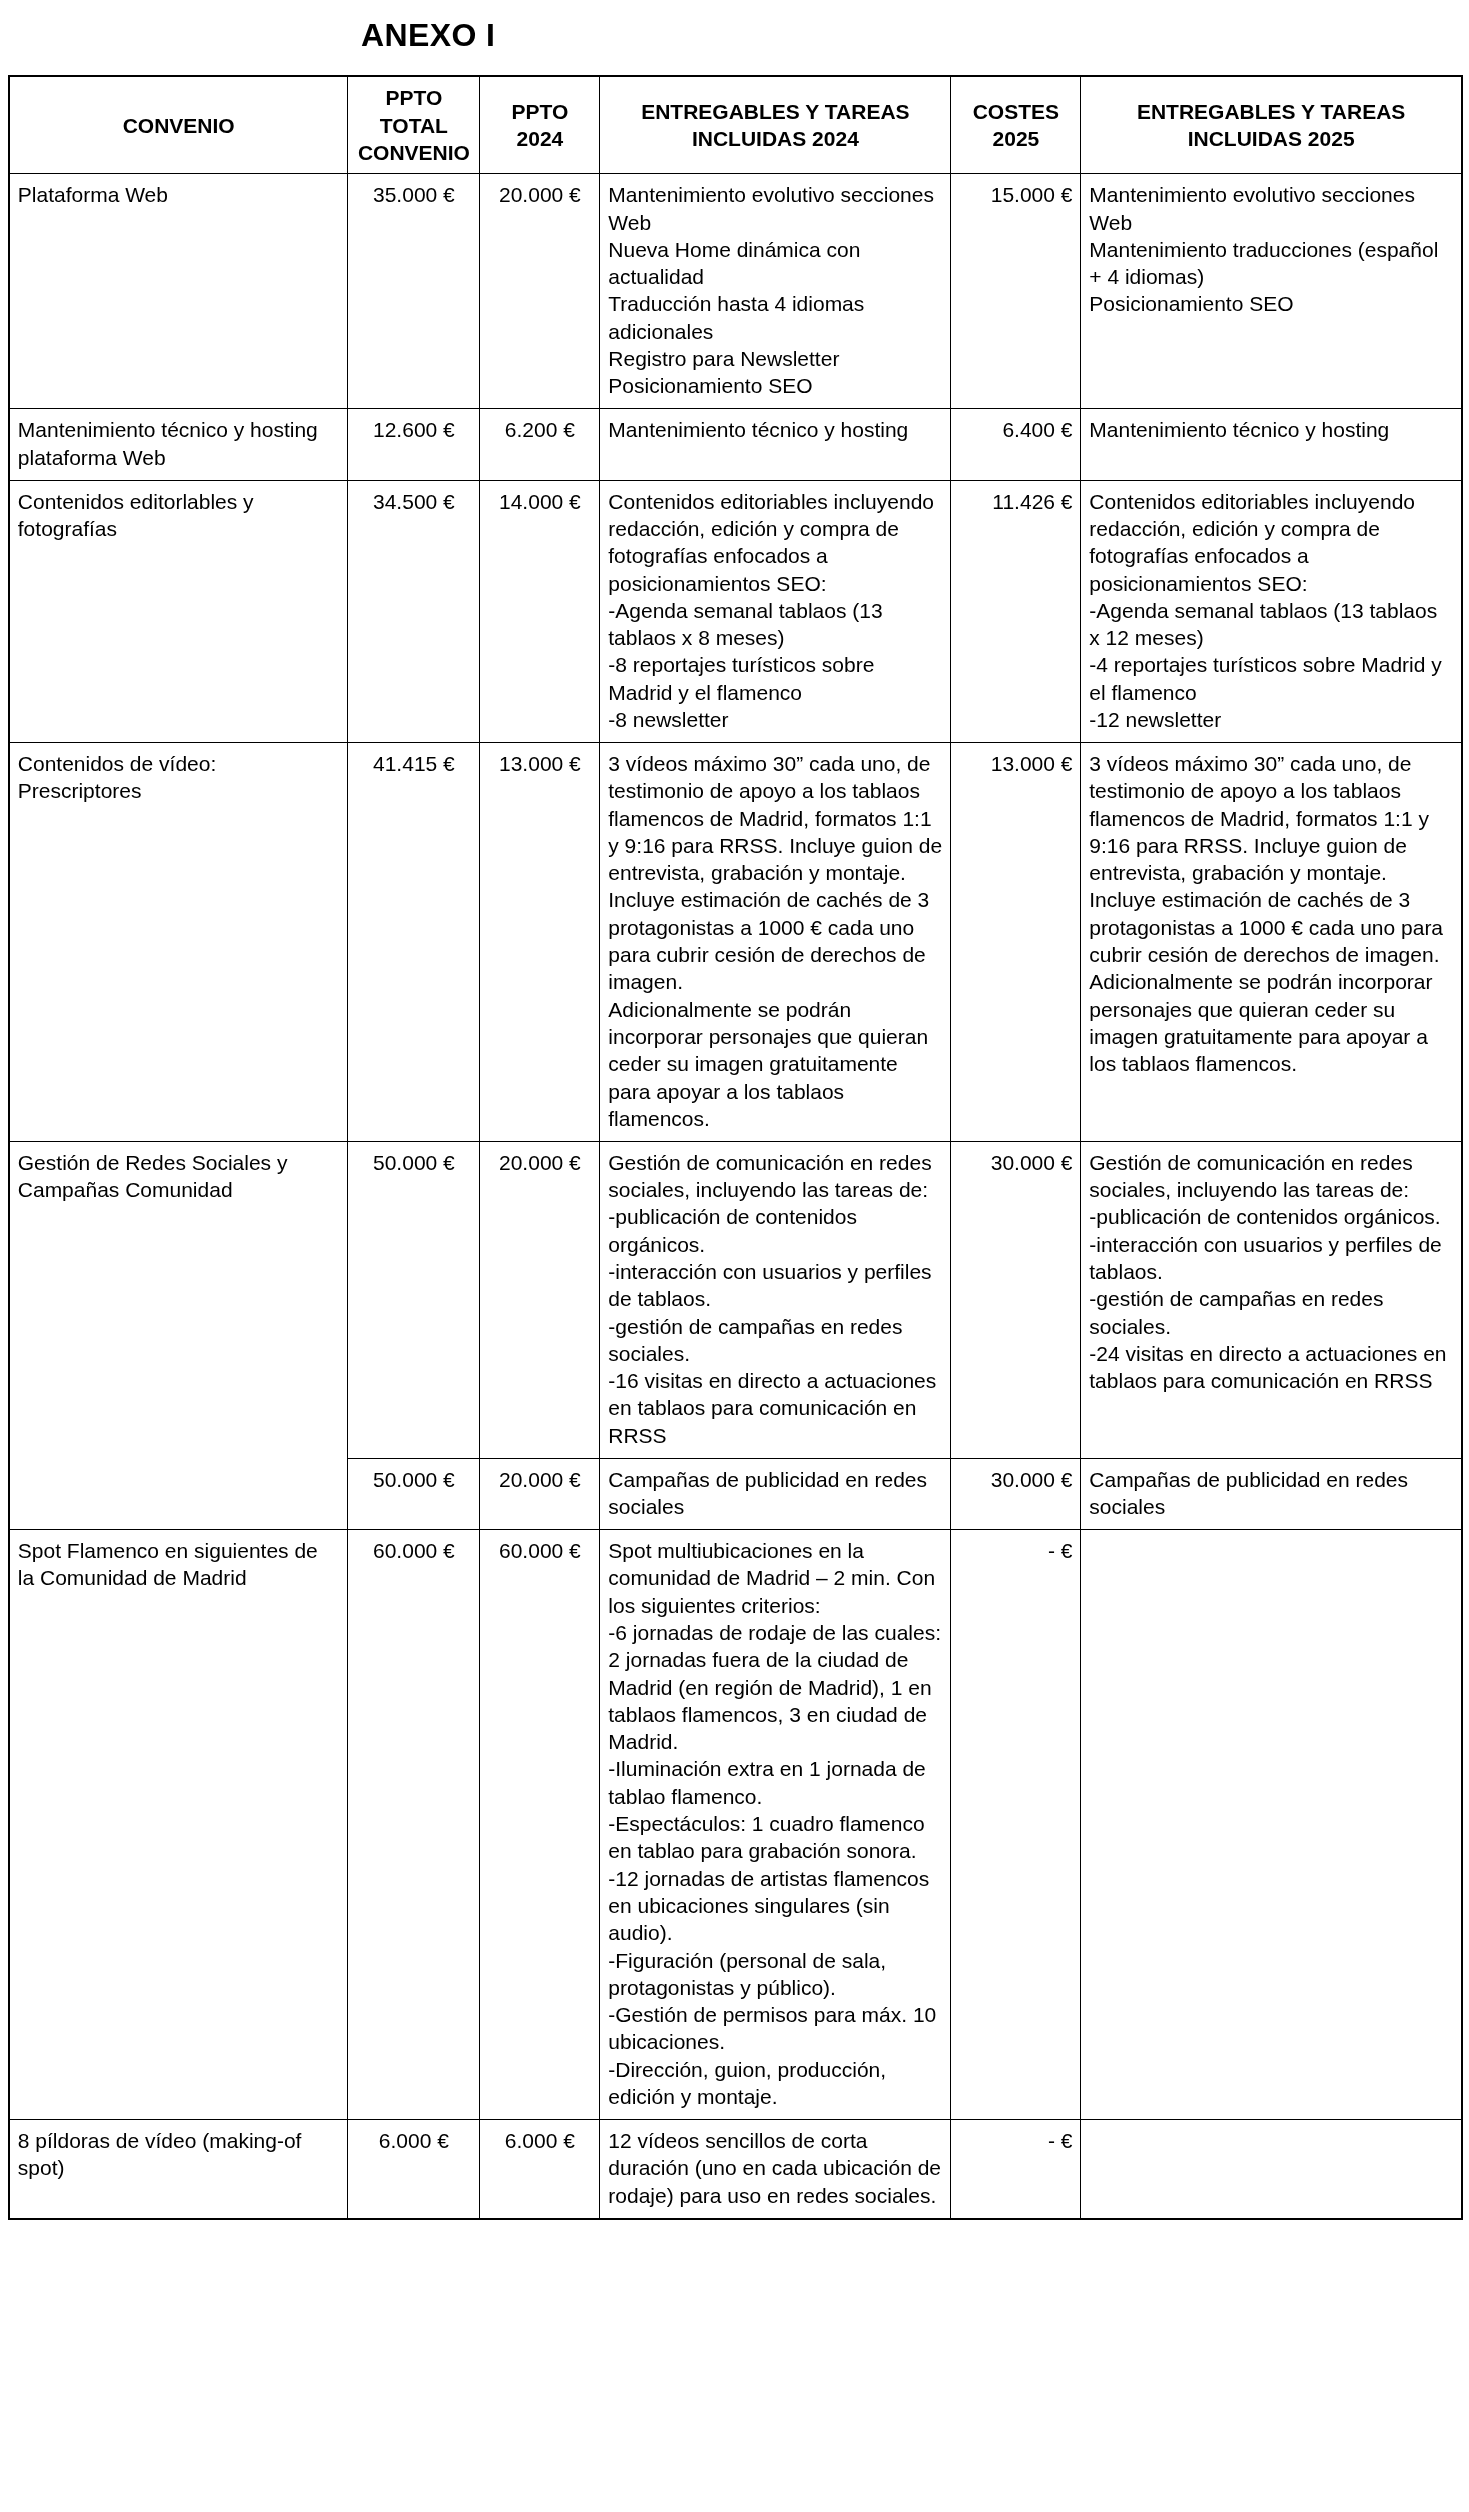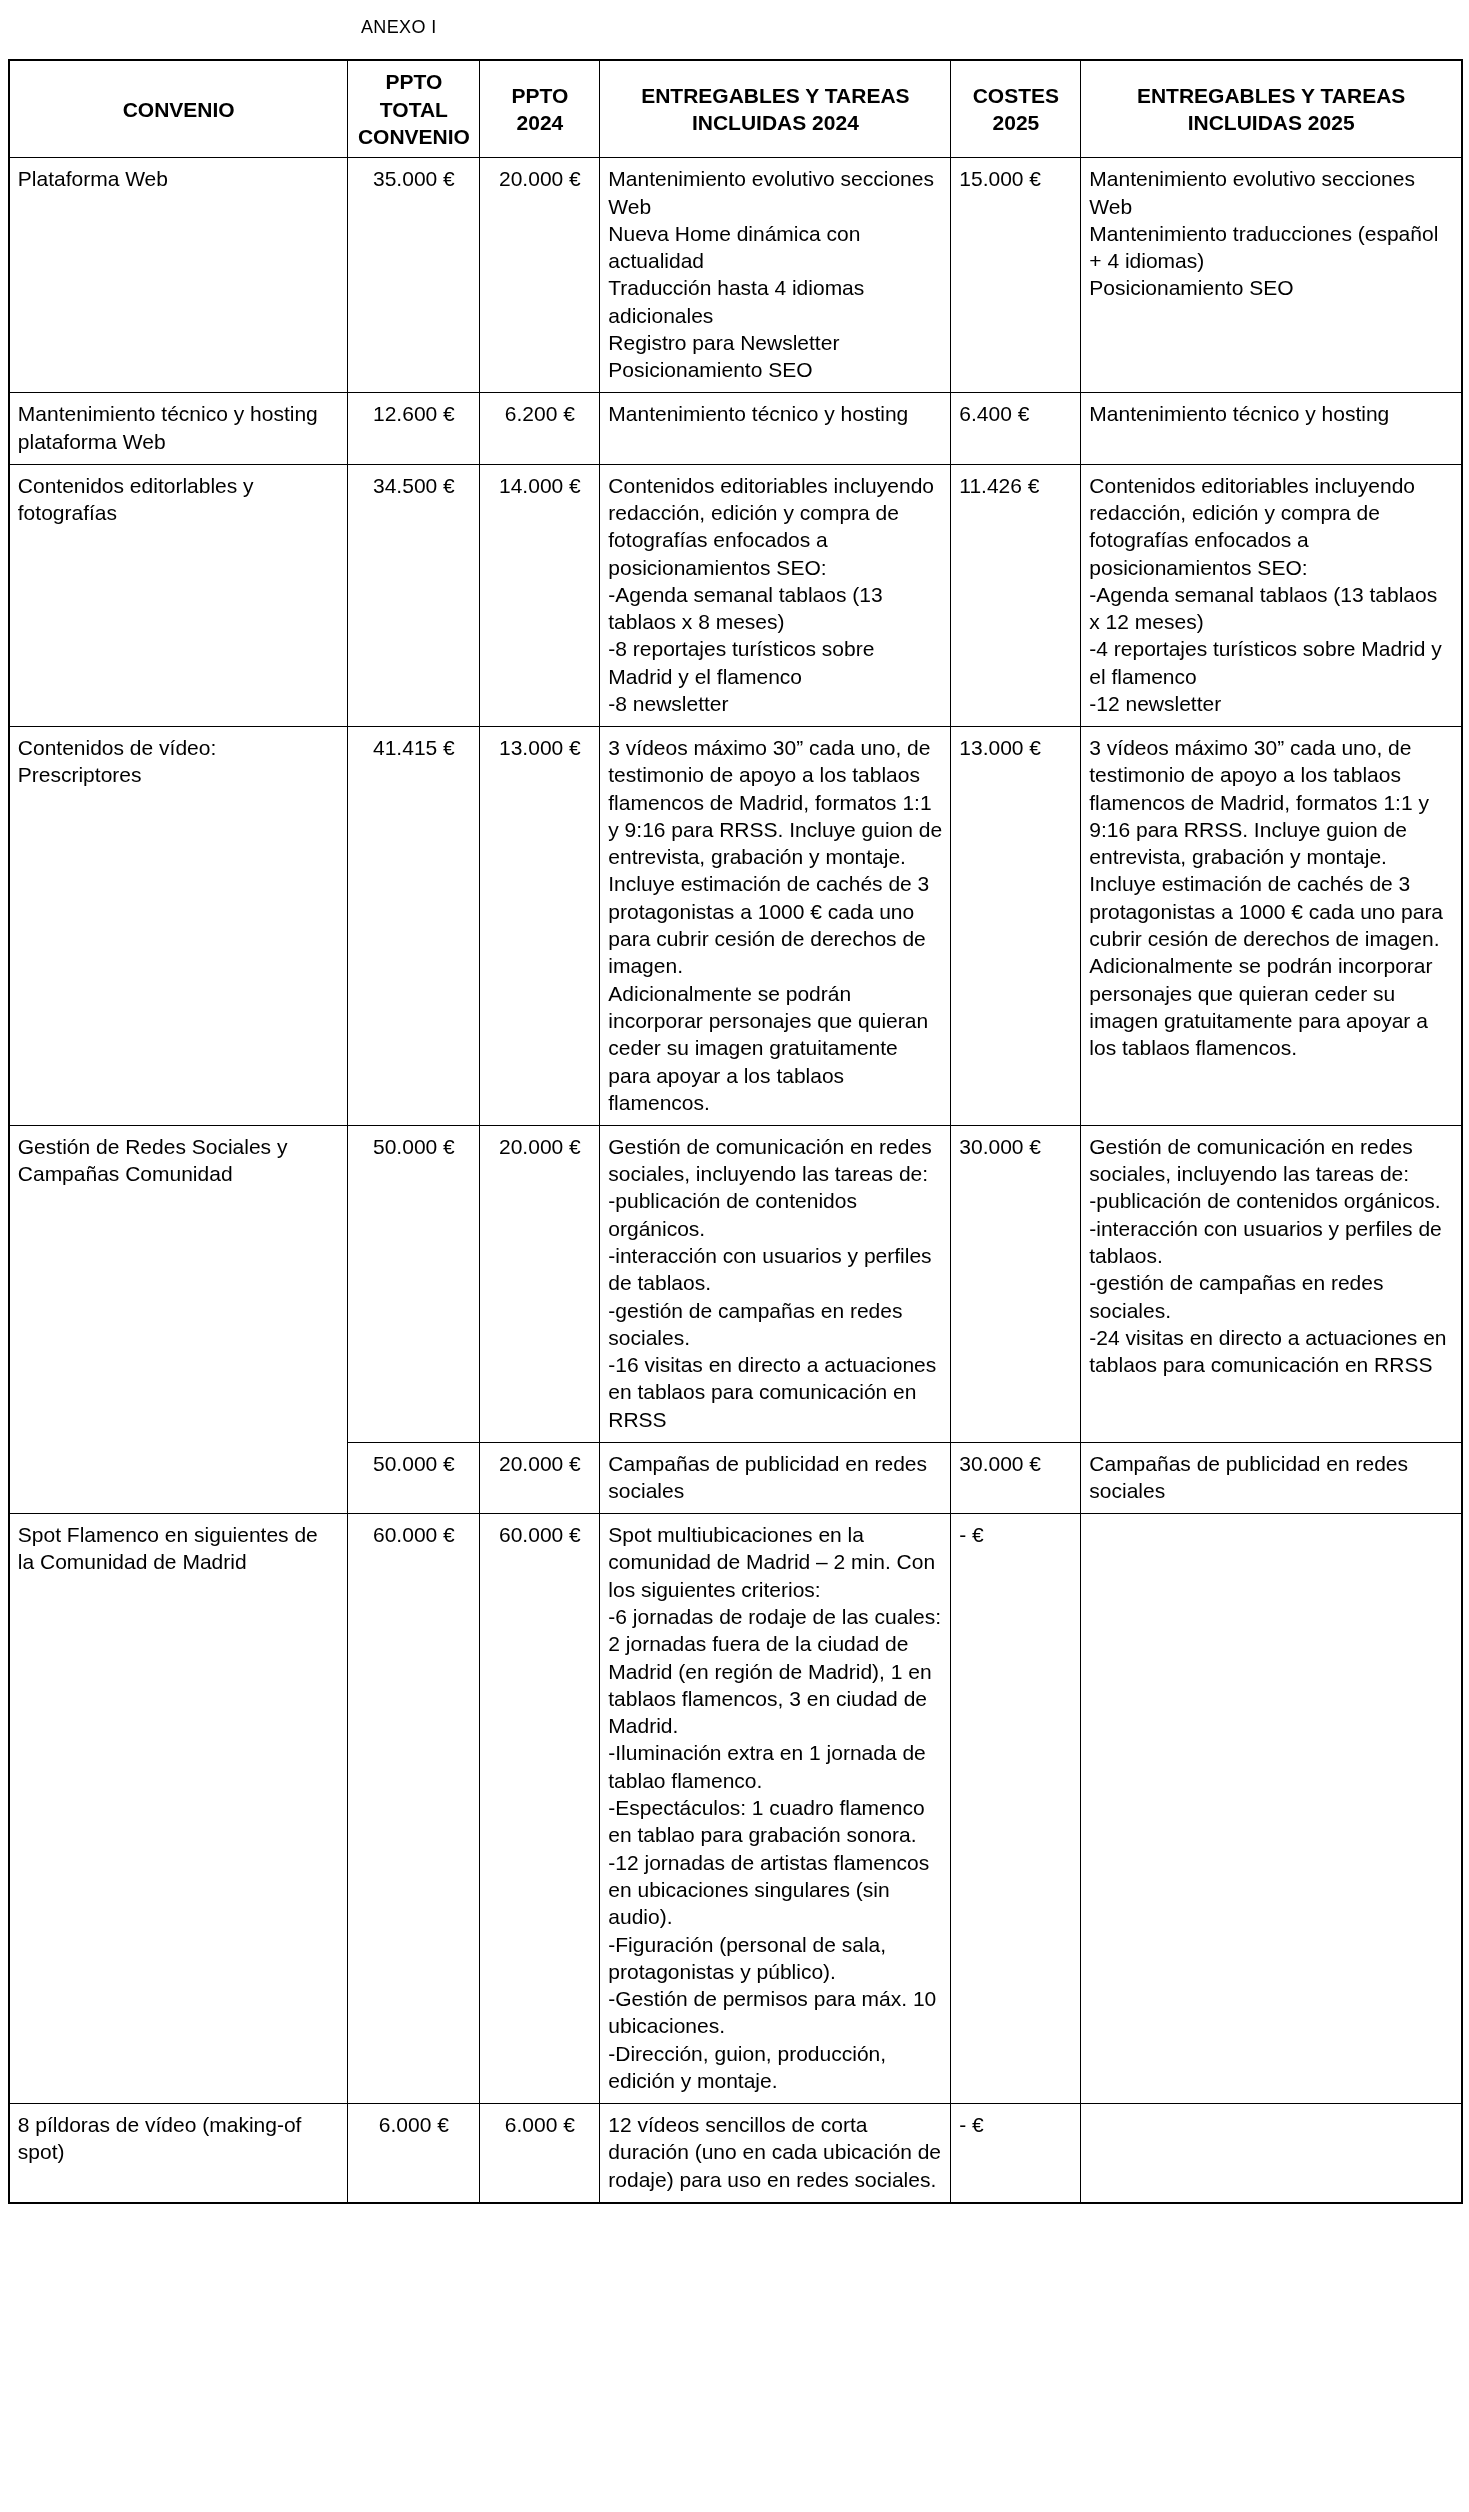--- a/index.html
+++ b/index.html
@@ -6,22 +6,22 @@
   html, body { margin: 0; padding: 0; background: #ffffff; }
   body {
     width: 1470px;
     font-family: "Liberation Sans", sans-serif;
     color: #000000;
     -webkit-font-smoothing: antialiased;
   }
   .page { padding: 12.2px 7.9px 35px 7.9px; }
   .title {
     display: inline-block;
-    font-size: 18px;
-    font-weight: normal;
+    font-size: 32px;
+    font-weight: bold;
     letter-spacing: 0.4px;
     margin: 5.2px 0 21px 353px;
     text-align: right;
   }
   table.anexo {
     border-collapse: collapse;
     table-layout: fixed;
     width: 1454px;
     border: 2.6px solid #000000;
   }
@@ -40,21 +40,21 @@
     text-align: center;
     vertical-align: middle;
     padding: 7px 3.5px;
   }
   td.num {
     text-align: center;
     padding-right: 12.2px;
     white-space: nowrap;
   }
   td.cost {
-    text-align: left;
+    text-align: right;
     white-space: nowrap;
   }
   td.concepto { padding-right: 10.5px; }
 </style>
 </head>
 <body>
 
 <div class="page">
 
   <div class="title">ANEXO I</div>

